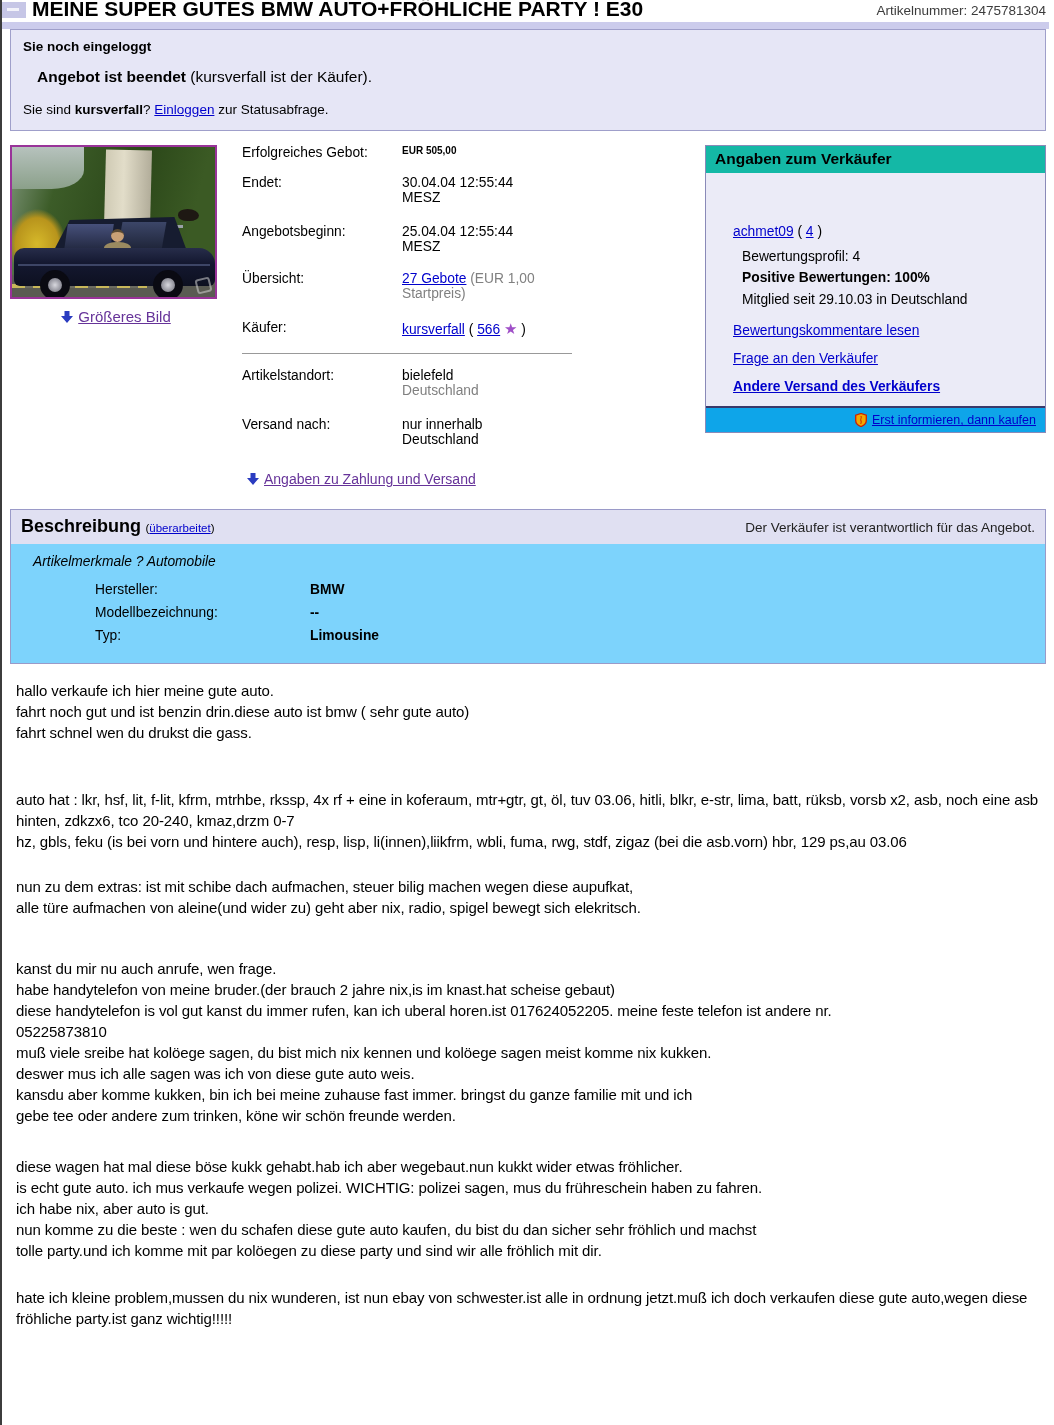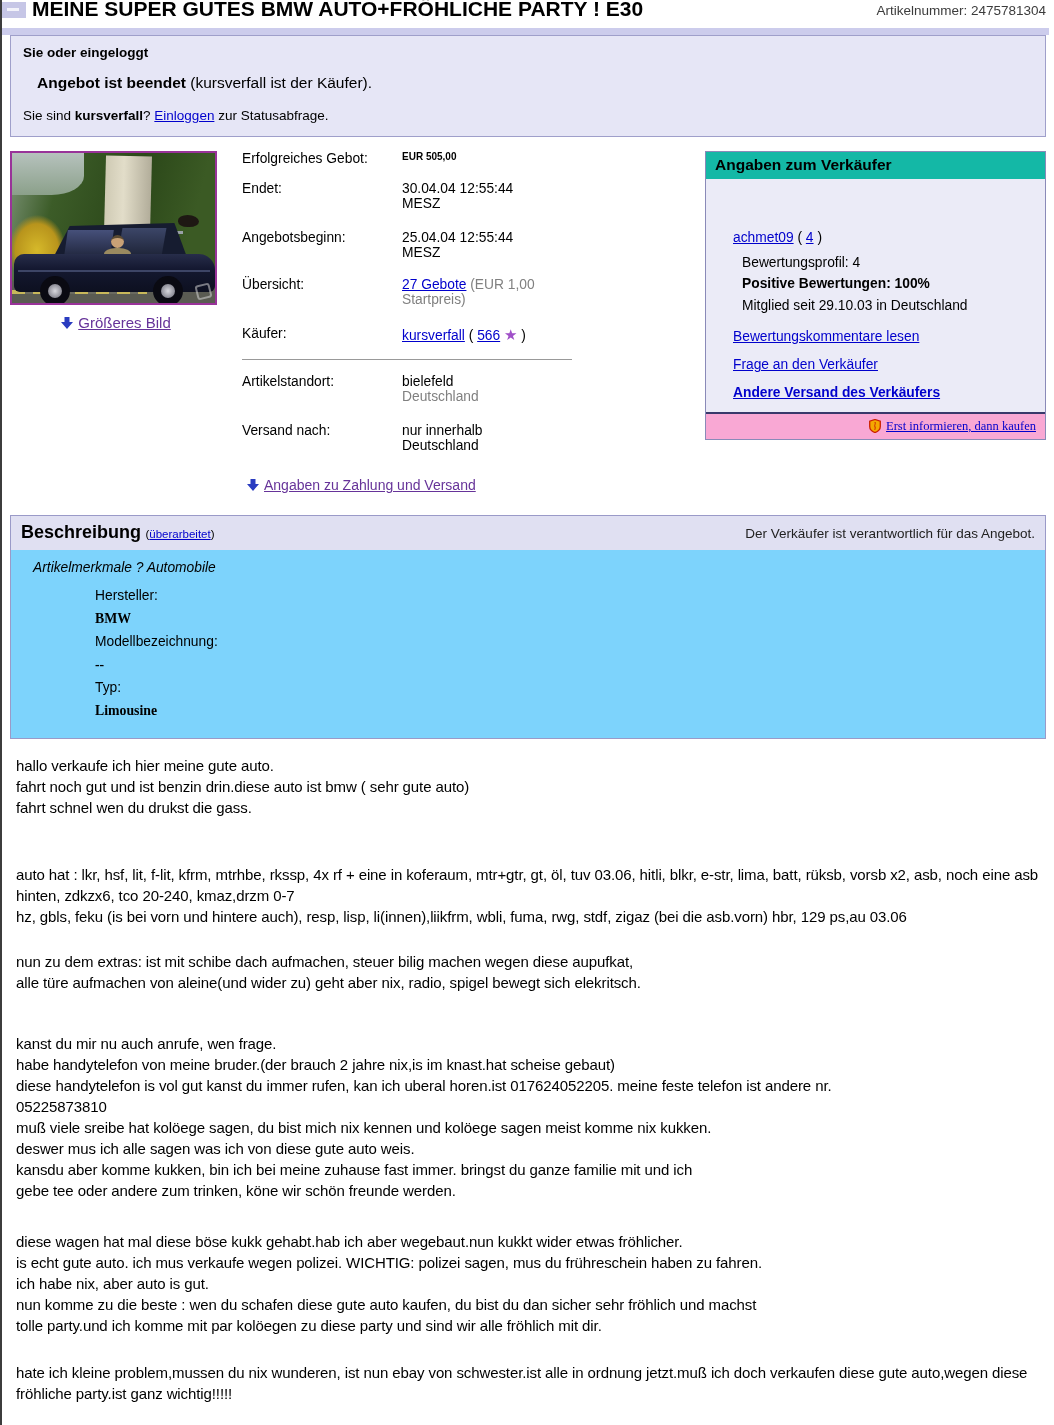--- a/index.html
+++ b/index.html
@@ -9,21 +9,21 @@
     background:#ffffff;
     border-left:2px solid #3c3c3c;
     font-family:"Liberation Sans", sans-serif;
     color:#000;
   }
   a { cursor:pointer; }
   a.blue { color:#0000cc; text-decoration:underline; }
   a.purple { color:#663399; text-decoration:underline; }
 
   
-  .titlebar { position:relative; height:28px; overflow:hidden; }
+  .titlebar { position:relative; height:22px; overflow:hidden; }
   .collapse-box { position:absolute; left:0; top:2px; width:24px; height:16px; background:#c6c6e6; }
   .collapse-box .dash { position:absolute; left:5px; top:6px; width:12px; height:3px; background:#f2f2fa; }
   .page-title { position:absolute; left:30px; top:-3px; margin:0; font-size:21px; font-weight:bold; line-height:24px; white-space:nowrap; }
   .artnum { position:absolute; right:8px; top:3px; font-size:13.5px; color:#3c3c3c; }
   .lavender-rule { height:7px; width:1047px; background:#ccccec; }
 
   
   .status-box { margin:0 8px; background:#e6e6f6; border:1px solid #9f9fca; padding:9px 12px 13px; }
   .status-line1 { font-weight:bold; font-size:13.5px; }
   .status-line2 { margin:14px 0 0 14px; font-size:15.5px; }
@@ -73,37 +73,37 @@
   .star { color:#a050c8; font-size:15px; }
   .payment-row { margin-top:24px; margin-left:4px; font-size:14px; }
 
   
   .col-seller { margin-left:auto; width:341px; }
   .seller-box { border:1px solid #8a8ab8; background:#ebebf7; }
   .seller-head { background:#14b8a6; font-weight:bold; font-size:15.5px; padding:4px 9px 5px; }
   .seller-body { padding:7px 27px 12px; font-size:13.8px;margin-top:44px; }
   .seller-info { margin:7px 0 0 9px; line-height:1.55; }
   .seller-link-row { margin-top:13px; }
-  .seller-safety { border-top:2px solid #39396b; background:#f9a8d4; text-align:right; padding:5px 9px; font-size:12.5px;font-family:Liberation Serif, serif; }
+  .seller-safety { border-top:2px solid #39396b; background:#0ea5e9; text-align:right; padding:5px 9px; font-size:12.5px; }
   .shield-svg { vertical-align:-3px; margin-right:5px; }
 
   
   .desc-box { margin:22px 8px 0 8px; border:1px solid #9a9ac8; }
   .desc-head { background:#e0e0f2; display:flex; justify-content:space-between; align-items:baseline; padding:6px 10px 7px 10px; }
   .desc-title { font-size:18px; font-weight:bold; }
   .desc-revised { font-size:11.5px; }
   .desc-resp { font-size:13.5px; color:#222; }
   .desc-body { background:#7dd3fc; padding:10px 10px 16px 22px; font-size:13.8px; }
   .merkmale { font-style:italic; margin-bottom:9px; }
   .attr-grid { display:flex; }
   .attr-left { flex:0 0 505px; padding-left:62px; }
-  .attr-row { line-height:23px; display:flex;flex-direction:column; }
+  .attr-row { line-height:23px; display:flex; }
   .attr-left .attr-label { width:215px; }
   .attr-right .attr-label { width:192px; }
-  .attr-value { font-weight:bold;font-family:Liberation Serif, serif; }
+  .attr-value { font-weight:bold; }
 
   
   .body-text { padding:16px 8px 0 14px; font-size:15px; line-height:21px; letter-spacing:-0.1px; }
   .body-text p { margin:0; white-space:pre-wrap; }
   .p2 { margin-top:46px !important; }
   .p3 { margin-top:24px !important; }
   .p4 { margin-top:40px !important; }
   .p5 { margin-top:40px !important; }
   .p6 { margin-top:30px !important; }
   .p7 { margin-top:26px !important; }
@@ -114,21 +114,21 @@
 <div class="titlebar">
   <span class="collapse-box">
       <span class="dash"></span>
     </span>
   <h1 class="page-title">MEINE SUPER GUTES BMW AUTO+FRÖHLICHE PARTY ! E30</h1>
   <span class="artnum"><span>Artikelnummer: </span><span>2475781304</span></span>
 </div>
 <div class="lavender-rule"></div>
 
 <div class="status-box">
-  <div class="status-line1">Sie oder eingeloggt</div>
+  <div class="status-line1">Sie noch eingeloggt</div>
   <div class="status-line2"><b>Angebot ist beendet</b><span> (kursverfall ist der Käufer).</span></div>
   <div class="status-line3"><span>Sie sind </span><b>kursverfall</b><span>? </span><a class="blue">Einloggen</a><span> zur Statusabfrage.</span></div>
 </div>
 
 <div class="main">
 
   <div class="col-photo">
     <div class="photo">
       <div class="ph sky"></div>
       <div class="ph bush"></div>

